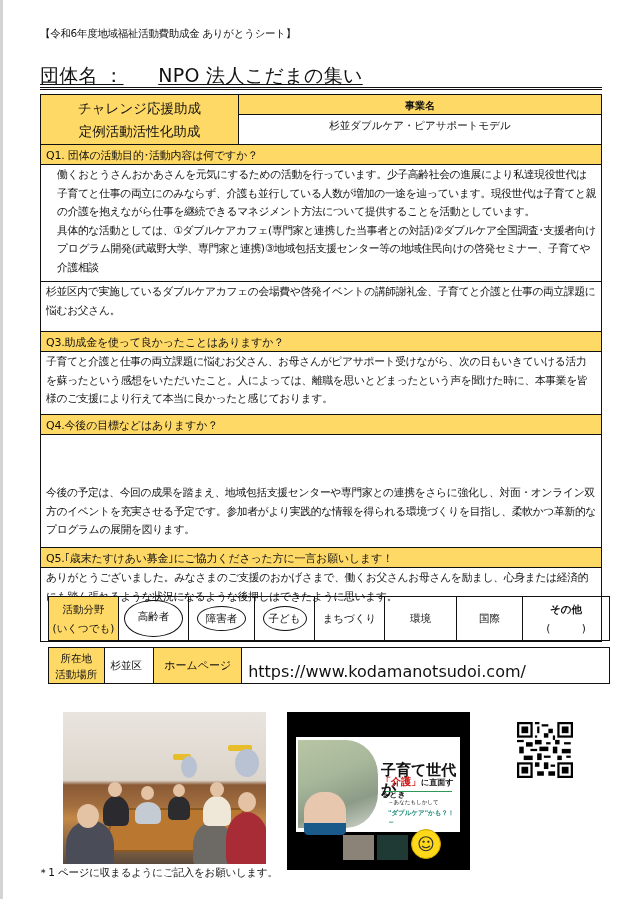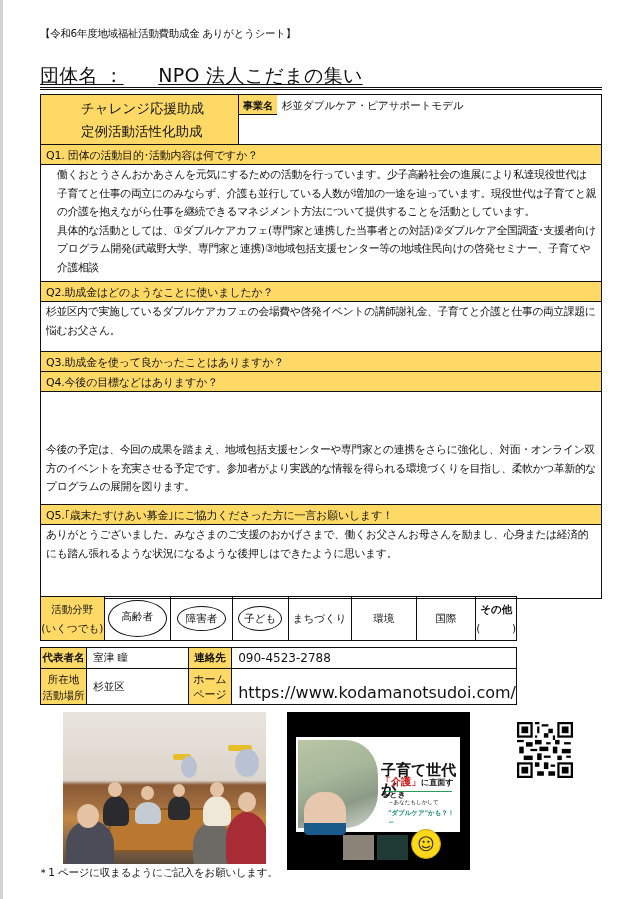--- a/index.html
+++ b/index.html
@@ -5,30 +5,30 @@
   * { box-sizing: border-box; margin: 0; padding: 0; }
   html, body { width: 637px; height: 899px; background: #ffffff; overflow: hidden; }
   body { font-family: "DejaVu Sans", "Liberation Sans", sans-serif; color: #111; position: relative; }
   .page-edge { position: absolute; left: 0; top: 0; width: 3px; height: 899px; background: #d4d4d4; }
   .doc-header { position: absolute; left: 40px; top: 27px; font-size: 10.5px; letter-spacing: -0.3px; }
   .org-title { position: absolute; left: 40px; top: 62px; width: 562px; font-size: 19px; height: 28px; line-height: 26px; border-bottom: 3px double #111; letter-spacing: 0.3px; }
   .org-title .lbl { text-decoration: underline; text-underline-offset: 2px; }
   .main { position: absolute; left: 40px; top: 94px; width: 562px; border: 1.5px solid #111; }
   .yellow { background: #ffd966; }
   .row-top { display: flex; height: 50px; border-bottom: 1px solid #111; }
-  .grant { width: 198px; border-right: 1px solid #111; display: flex; flex-direction: column; justify-content: center; align-items: flex-start; font-size: 13.5px; line-height: 23px; padding-left: 40px; }
-  .project { flex: 1; display: flex; flex-direction: row; }
+  .grant { width: 198px; border-right: 1px solid #111; display: flex; flex-direction: column; justify-content: center; align-items: center; font-size: 13.5px; line-height: 23px; }
+  .project { flex: 1; display: flex; flex-direction: column; text-align: center; }
   .project-label { height: 20px; border-bottom: 1px solid #111; font-size: 10px; font-weight: bold; padding: 4px 4px 0; }
   .project-name { flex: 1; background: #fff; font-size: 10.5px; padding: 4px 5px; }
   .q-head { height: 20px; border-bottom: 1px solid #111; font-size: 11px; padding: 3px 5px 0; letter-spacing: -0.2px; }
   .q-body { background: #fff; border-bottom: 1px solid #111; font-size: 10.8px; line-height: 18.5px; padding: 1px 4px 0 5px; letter-spacing: -0.35px; }
   .q-body:last-child { border-bottom: none; }
   .q1b { height: 117px; } .q2b { height: 50px; } .q3b { height: 63px; } .q4b { height: 65px; margin-top: 48px; } .q5b { height: 73px; }
   .indent { padding-left: 11px; }
-  table { border-collapse: collapse; position: absolute; left: 40px; width: 477px; font-size: 10.5px; }
+  table { border-collapse: collapse; position: absolute; left: 48px; width: 562px; font-size: 10.5px; }
   td { border: 1px solid #111; text-align: center; vertical-align: middle; }
   .fields { top: 596px; height: 45px; }
   .fields td { font-size: 10.5px; line-height: 19px; }
   .circled { display: inline-block; border: 1px solid #111; border-radius: 50%; padding: 2px 8px; }
   .contact { top: 647px; }
   .contact td { height: 21px; }
   .contact .tl { text-align: left; padding-left: 6px; }
   .photo1 { position: absolute; left: 63px; top: 712px; width: 203px; height: 152px; overflow: hidden; background: linear-gradient(180deg, #e9e4de 0%, #dcd5cb 45%, #8a5a36 48%, #a36f3f 62%, #c38848 70%, #5c4a3c 100%); }
   .photo1 .wall-lamp { position: absolute; width: 18px; height: 6px; background: #e8bd2a; border-radius: 2px; }
   .photo1 .mirror { position: absolute; border-radius: 50%; background: #b9c2d3; }
@@ -74,26 +74,28 @@
       <div class="project-name">杉並ダブルケア・ピアサポートモデル</div>
     </div>
   </div>
 
   <div class="q-head yellow">Q1. 団体の活動目的･活動内容は何ですか？</div>
   <div class="q-body q1b">
     <div class="indent">働くおとうさんおかあさんを元気にするための活動を行っています。少子高齢社会の進展により私達現役世代は子育てと仕事の両立にのみならず、介護も並行している人数が増加の一途を辿っています。現役世代は子育てと親の介護を抱えながら仕事を継続できるマネジメント方法について提供することを活動としています。</div>
     <div class="indent">具体的な活動としては、①ダブルケアカフェ(専門家と連携した当事者との対話)②ダブルケア全国調査･支援者向けプログラム開発(武蔵野大学、専門家と連携)③地域包括支援センター等の地域住民向けの啓発セミナー、子育てや介護相談</div>
   </div>
 
-  <div class="q-head yellow">Q2.助成金はどのようなことに使いましたか？</div>
   <div class="q-body q2b">
     <div>杉並区内で実施しているダブルケアカフェの会場費や啓発イベントの講師謝礼金、子育てと介護と仕事の両立課題に悩むお父さん。</div>
   </div>
 
   <div class="q-head yellow">Q3.助成金を使って良かったことはありますか？</div>
+  <div class="q-body q3b">
+    <div>子育てと介護と仕事の両立課題に悩むお父さん、お母さんがピアサポート受けながら、次の日もいきていける活力を蘇ったという感想をいただいたこと。人によっては、離職を思いとどまったという声を聞けた時に、本事業を皆様のご支援により行えて本当に良かったと感じております。</div>
+  </div>
 
   <div class="q-head yellow">Q4.今後の目標などはありますか？</div>
   <div class="q-body q4b">
     <div>今後の予定は、今回の成果を踏まえ、地域包括支援センターや専門家との連携をさらに強化し、対面・オンライン双方のイベントを充実させる予定です。参加者がより実践的な情報を得られる環境づくりを目指し、柔軟かつ革新的なプログラムの展開を図ります。</div>
   </div>
 
   <div class="q-head yellow">Q5.｢歳末たすけあい募金｣にご協力くださった方に一言お願いします！</div>
   <div class="q-body q5b">
     <div>ありがとうございました。みなさまのご支援のおかげさまで、働くお父さんお母さんを励まし、心身または経済的にも踏ん張れるような状況になるような後押しはできたように思います。</div>
   </div>
@@ -115,26 +117,20 @@
     <td>
       <div style="font-weight:bold">その他</div>
       <div>(　　　)</div>
     </td>
   </tr>
 </tbody>
   </table>
 
 <table class="contact">
   <tbody>
-      <tr>
-    <td class="yellow" style="width:67px;font-weight:bold">代表者名</td>
-    <td class="tl" style="width:152px">室津 瞳</td>
-    <td class="yellow" style="width:62px;font-weight:bold">連絡先</td>
-    <td class="tl" style="font-size:12px">090-4523-2788</td>
-  </tr>
   <tr>
     <td class="yellow" style="height:36px;line-height:16px">
       <div>所在地</div>
       <div>活動場所</div>
     </td>
     <td class="tl">杉並区</td>
     <td class="yellow" style="font-size:11px">ホームページ</td>
     <td class="tl" style="vertical-align:bottom;padding-bottom:2px;font-size:16px">https://www.kodamanotsudoi.com/</td>
   </tr>
 </tbody>

